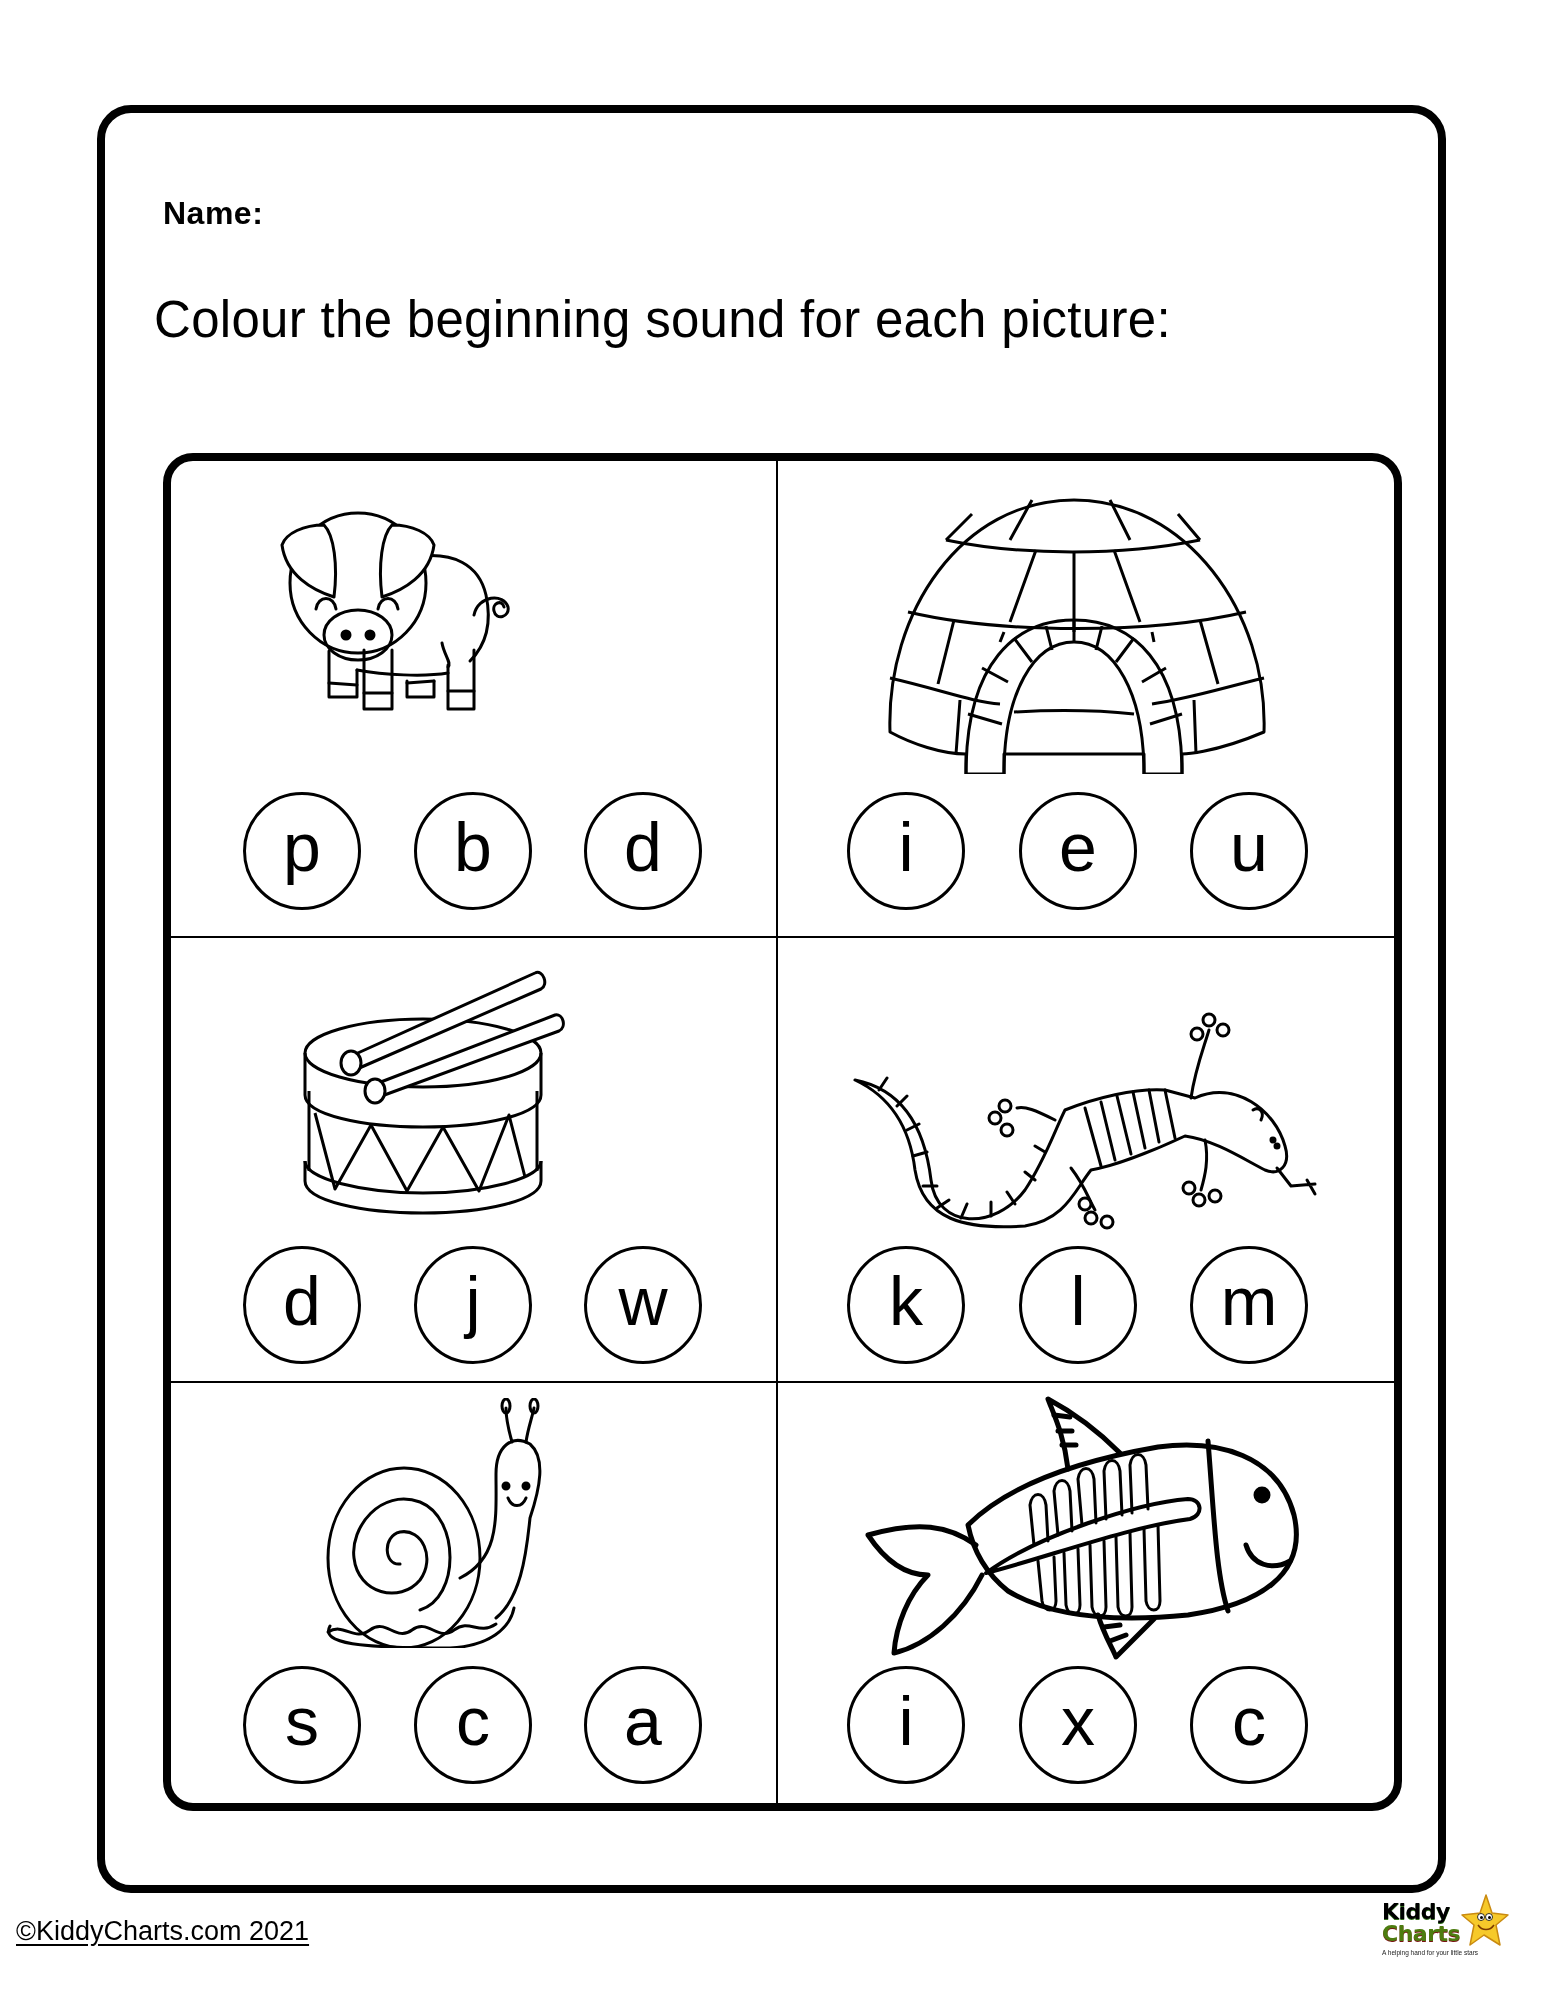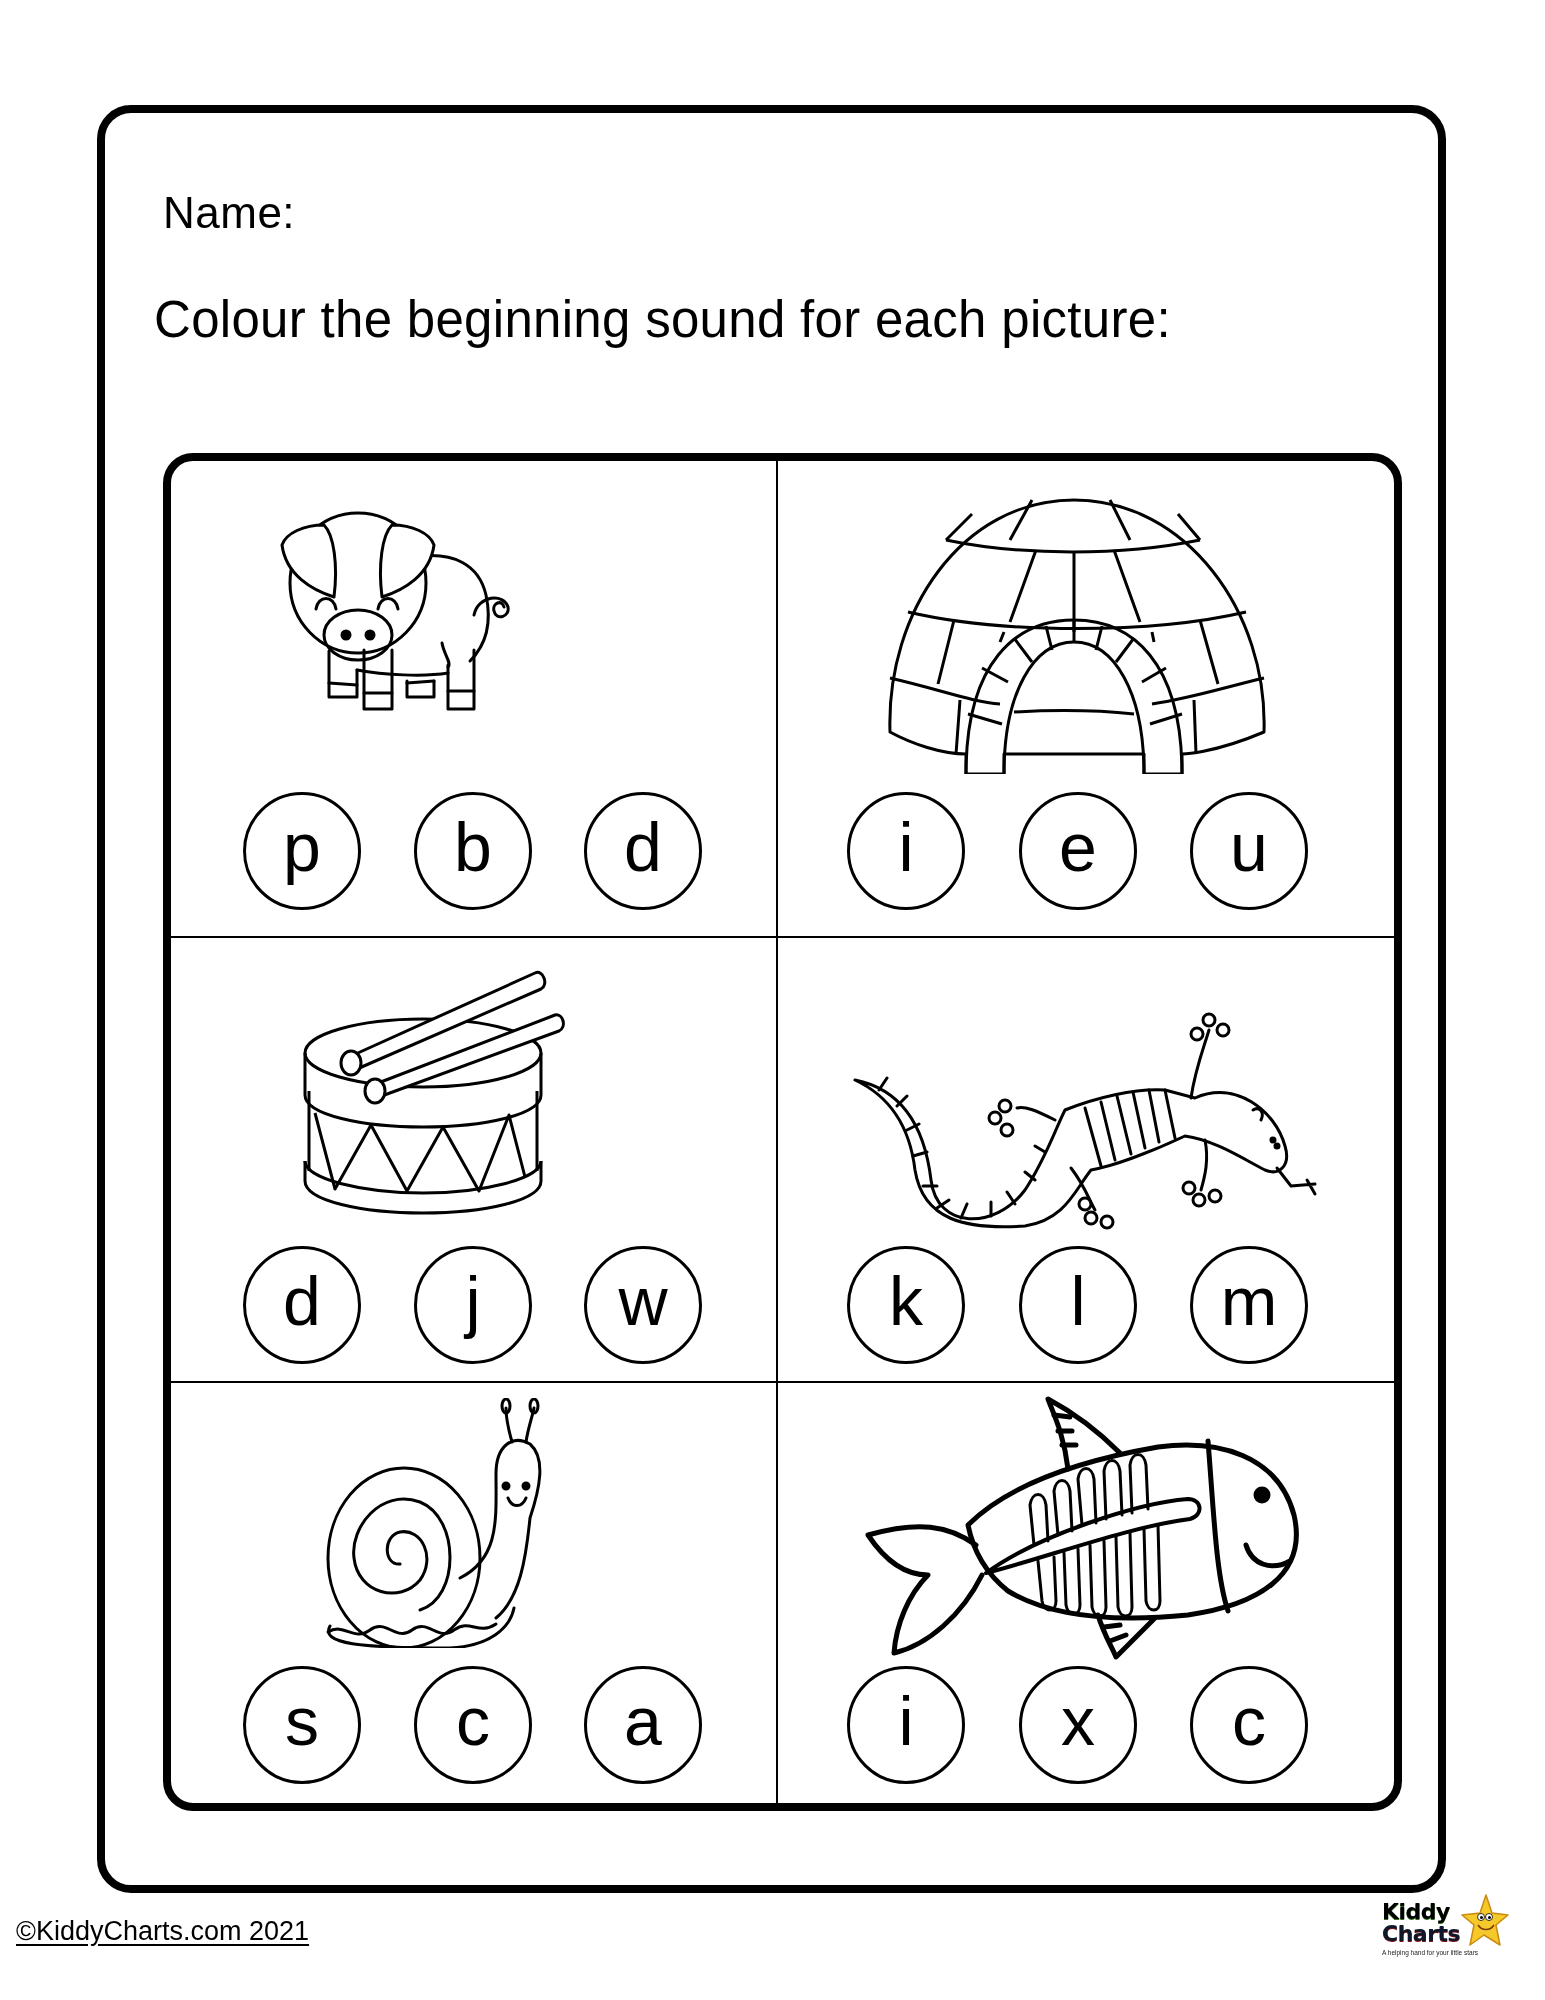--- a/index.html
+++ b/index.html
@@ -1,21 +1,21 @@
 <!DOCTYPE html>
 <html><head>
 <meta charset="utf-8">
 <style>
   html, body { margin: 0; padding: 0; background: #ffffff; }
   body { width: 1545px; height: 2000px; position: relative; overflow: hidden;
          font-family: "Liberation Sans", "DejaVu Sans", sans-serif; color: #000; }
   .outer-frame { position: absolute; left: 97px; top: 105px; width: 1333px; height: 1772px;
                  border: 8px solid #000; border-radius: 34px; }
-  .name-label { position: absolute; left: 163px; top: 187px; font-size: 44px; line-height: 52px;
-                font-weight: 400; letter-spacing: 0.5px; }
+  .name-label { position: absolute; left: 163px; top: 187px; font-size: 32px; line-height: 52px;
+                font-weight: 700; letter-spacing: 0.5px; }
   .instruction { position: absolute; left: 154px; top: 294px; font-size: 51px; line-height: 52px;
                  font-weight: 500; letter-spacing: 0.3px; white-space: nowrap; }
   .grid { position: absolute; left: 163px; top: 453px; width: 1223px; height: 1342px;
           border: 8px solid #000; border-radius: 30px; }
   .vdiv { position: absolute; left: 776px; top: 461px; width: 2px; height: 1342px; background: #000; }
   .hdiv { position: absolute; left: 171px; width: 1223px; height: 2px; background: #000; }
   .pic { position: absolute; }
   .letter-circle { position: absolute; width: 112px; height: 112px; border: 3px solid #000;
                    border-radius: 50%; display: flex; align-items: center; justify-content: center;
                    font-size: 68px; line-height: 1; font-weight: 500; background: #fff;
@@ -23,21 +23,21 @@
   .letter-circle span { position: relative; top: -4px; }
   .footer { position: absolute; left: 0; width: 1545px; top: 1914px; text-align: left;
             font-size: 27px; line-height: 34px; text-decoration: underline; text-underline-offset: 4px;
             padding-left: 16px; }
   .footer span { position: relative; left: 0px; }
   .logo { position: absolute; left: 1380px; top: 1893px; width: 130px; height: 72px; }
   .logo-kiddy { position: absolute; left: 2px; top: 6px; font-size: 22px; font-weight: 900;
                 color: #000000; font-family: "DejaVu Sans", sans-serif; letter-spacing: -0.5px;
                 text-shadow: 0 1px 0 #2f6d1c; }
   .logo-charts { position: absolute; left: 2px; top: 28px; font-size: 22px; font-weight: 900;
-                 color: #0f172a; font-family: "DejaVu Sans", sans-serif; letter-spacing: -0.5px;
+                 color: #4d7c0f; font-family: "DejaVu Sans", sans-serif; letter-spacing: -0.5px;
                  text-shadow: 0 1px 0 #7a1414; }
   .logo-tag { position: absolute; left: 2px; top: 56px; font-size: 6.5px; color: #222; white-space: nowrap; }
   .logo-star { position: absolute; left: 78px; top: 0px; width: 52px; height: 56px; }
 </style>
 </head>
 <body>
 
 <div class="outer-frame"></div>
 
 <div class="name-label">Name:</div>

